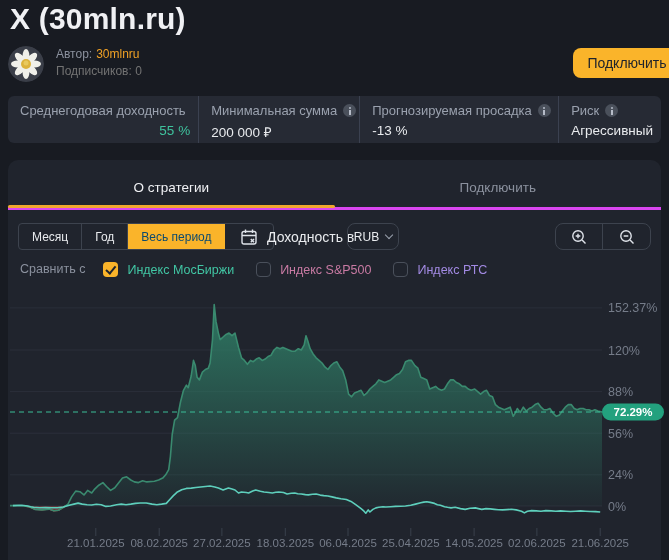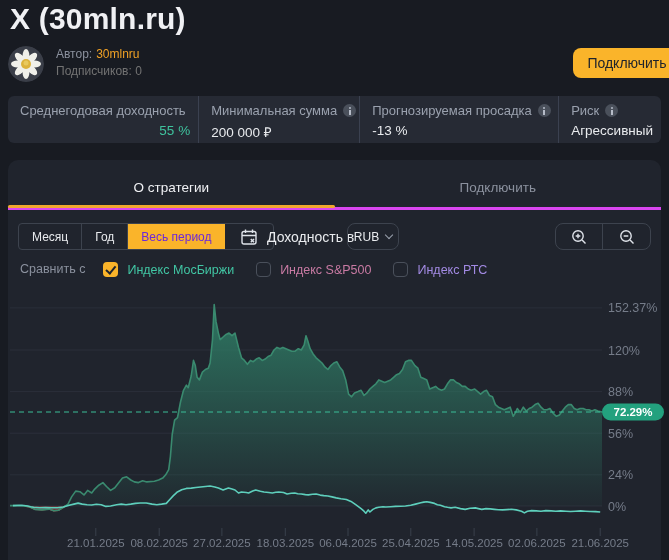--- a/index.html
+++ b/index.html
@@ -33,21 +33,21 @@
 
   .content-panel { position:absolute; left:8px; top:160px; width:653px; height:400px; background:#20242d; border-radius:10px 10px 0 0; }
   .tab-bar { position:absolute; left:0; top:8px; width:100%; height:42px; border-bottom:3px solid #d946ef; display:flex; }
   .tab { width:50%; display:flex; align-items:center; justify-content:center; font-size:13.5px; cursor:pointer; position:relative; }
   .tab.active { color:#f0f1f4; }
   .tab.inactive { color:#8b919e; }
   .tab.active::after { content:''; position:absolute; left:0; bottom:-1px; width:100%; height:3px; background:#f0a82e; border-radius:2px; }
 
   .period-group { position:absolute; left:10px; top:63px; height:27px; display:inline-flex; border:1px solid #3d434e; border-radius:4px; overflow:hidden; }
   .period-btn { background:transparent; border:none; border-right:1px solid #3d434e; color:#e9ebee; font-family:inherit; font-size:12px; padding:0 13px; cursor:pointer; display:flex; align-items:center; }
-  .period-btn.active { background:#fab42a; color:#6d28d9; font-weight:500; border-right:none; }
+  .period-btn.active { background:#fab42a; color:#0c4a6e; font-weight:500; border-right:none; }
   .calendar-btn { background:transparent; border:none; width:48px; display:flex; align-items:center; justify-content:center; cursor:pointer; }
 
   .currency-label { position:absolute; left:259px; top:69px; font-size:14px; color:#e9ebee; }
   .currency-select { position:absolute; left:339px; top:63px; width:52px; height:27px; border:1px solid #3d434e; border-radius:8px; display:flex; align-items:center; justify-content:center; gap:7px; font-size:12px; color:#e9ebee; cursor:pointer; }
   .chevron-down { width:6px; height:6px; border-right:1.5px solid #9aa1ae; border-bottom:1.5px solid #9aa1ae; transform:rotate(45deg); margin-top:-4px; }
 
   .zoom-group { position:absolute; left:547px; top:63px; height:27px; display:inline-flex; border:1px solid #3d434e; border-radius:8px; overflow:hidden; }
   .zoom-btn { width:47px; background:transparent; border:none; display:flex; align-items:center; justify-content:center; cursor:pointer; }
   .zoom-btn:first-child { border-right:1px solid #3d434e; }
 

